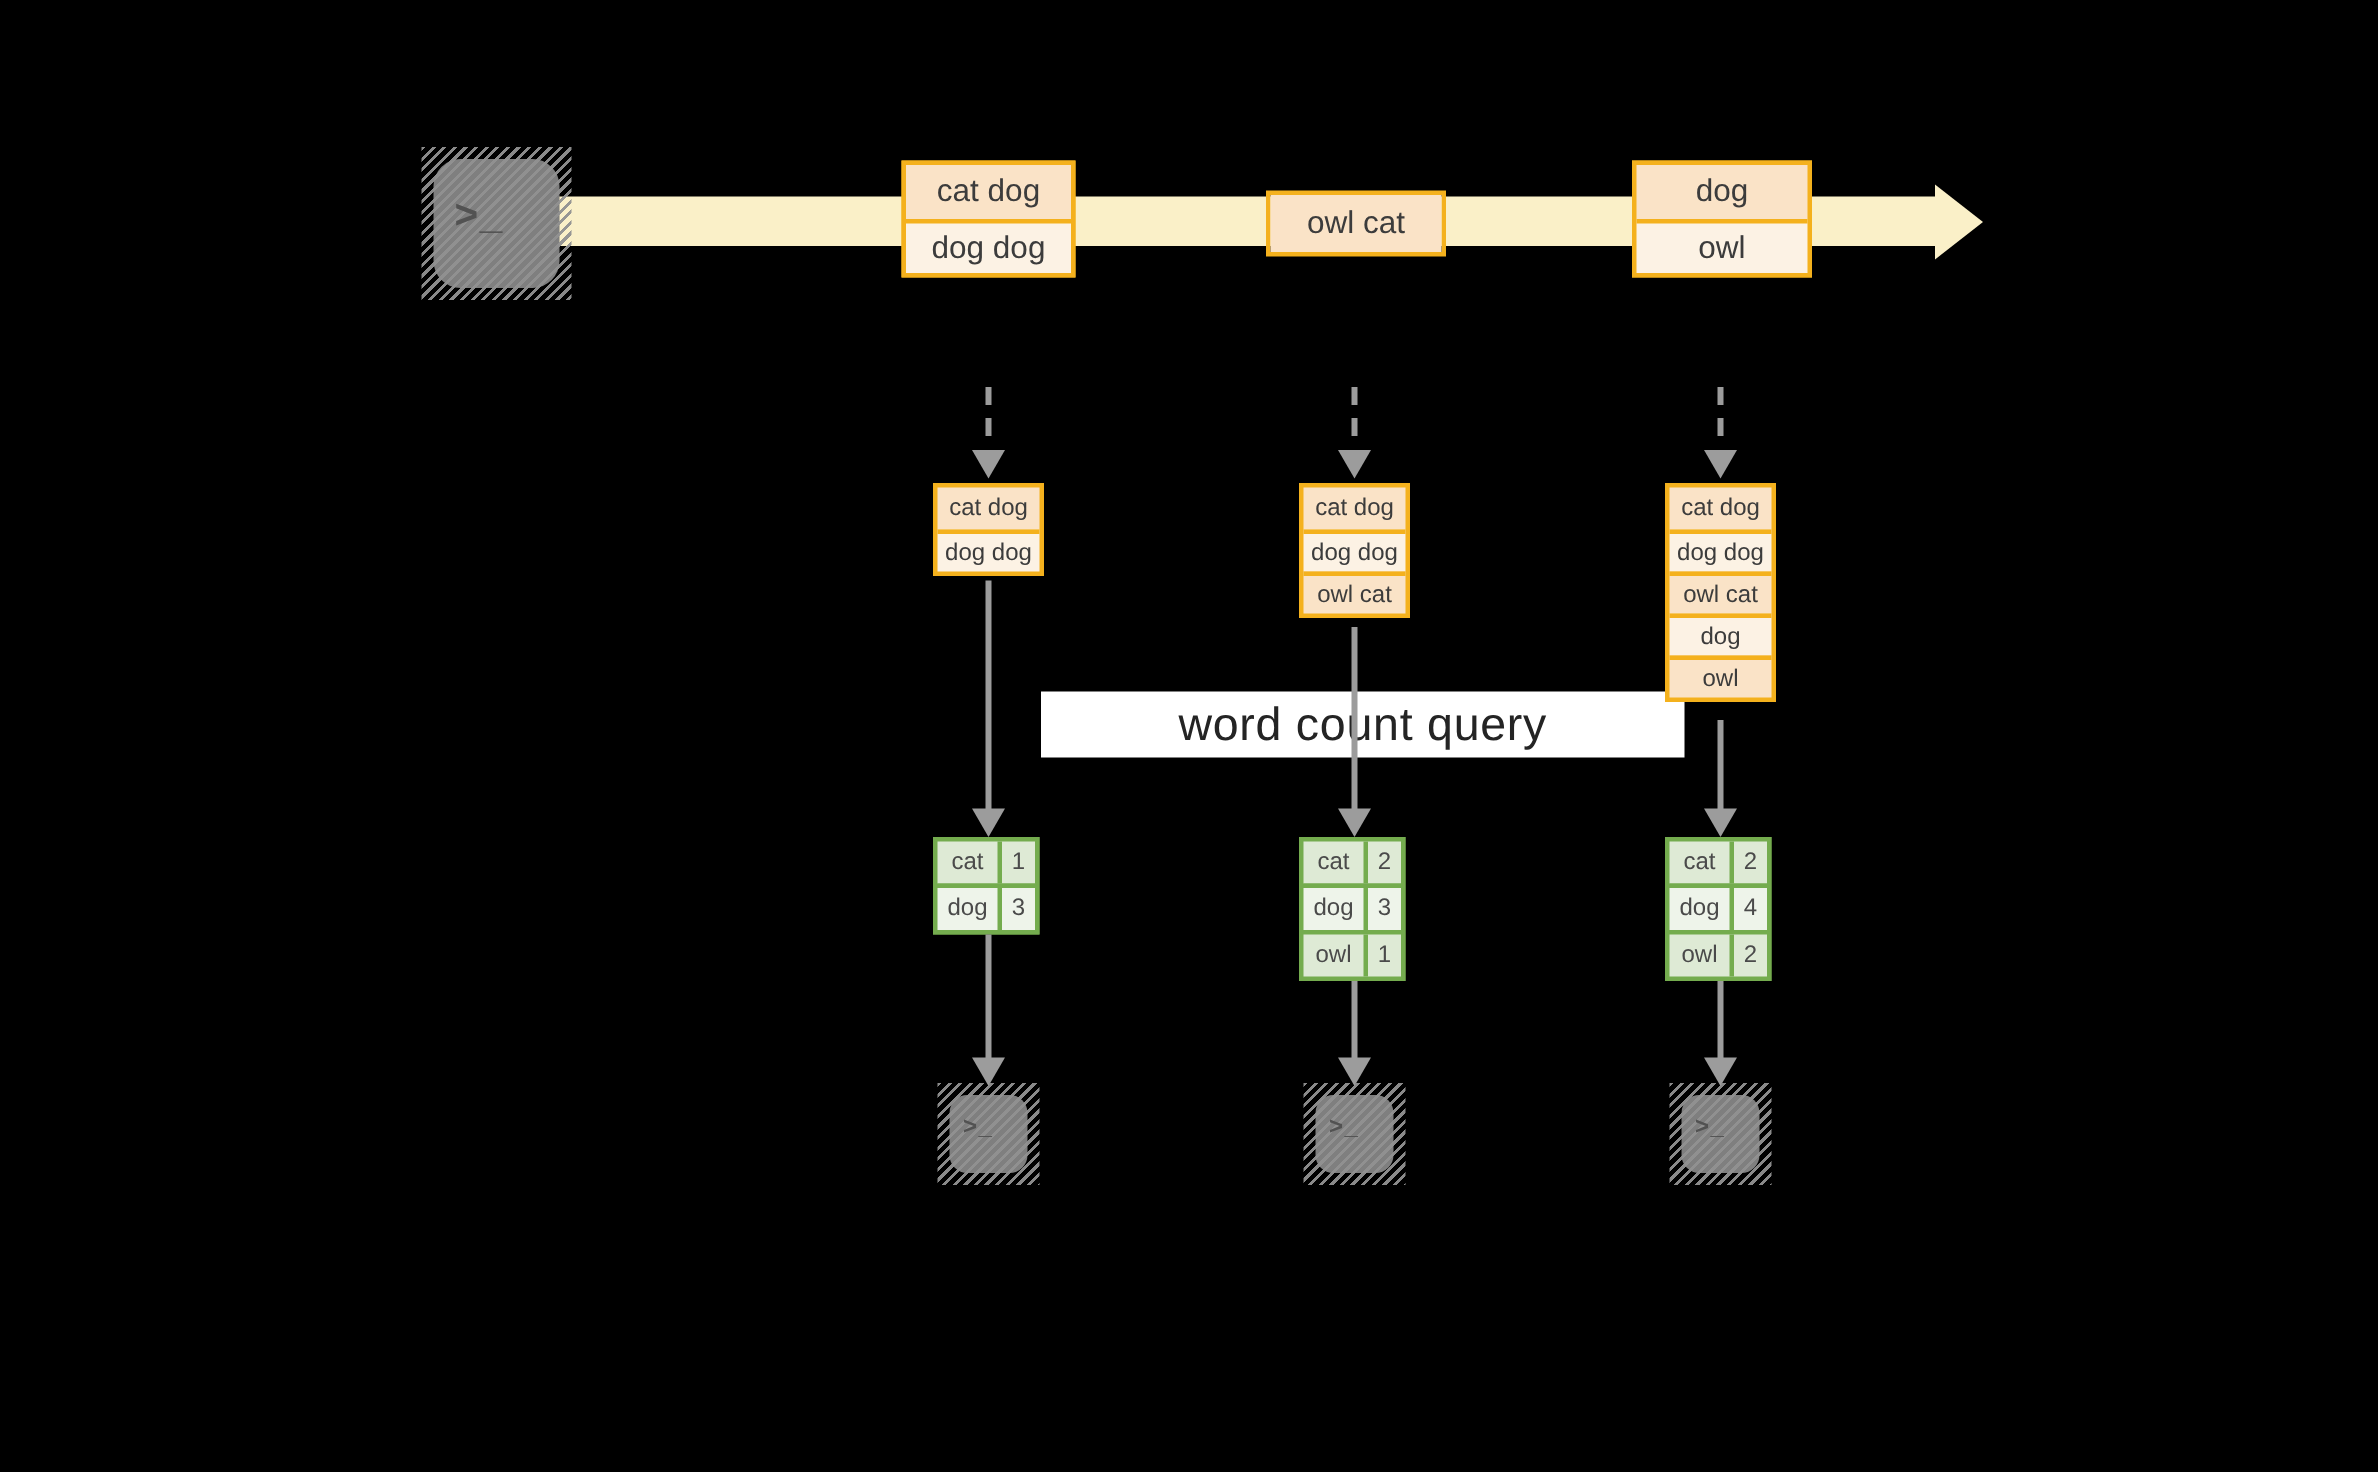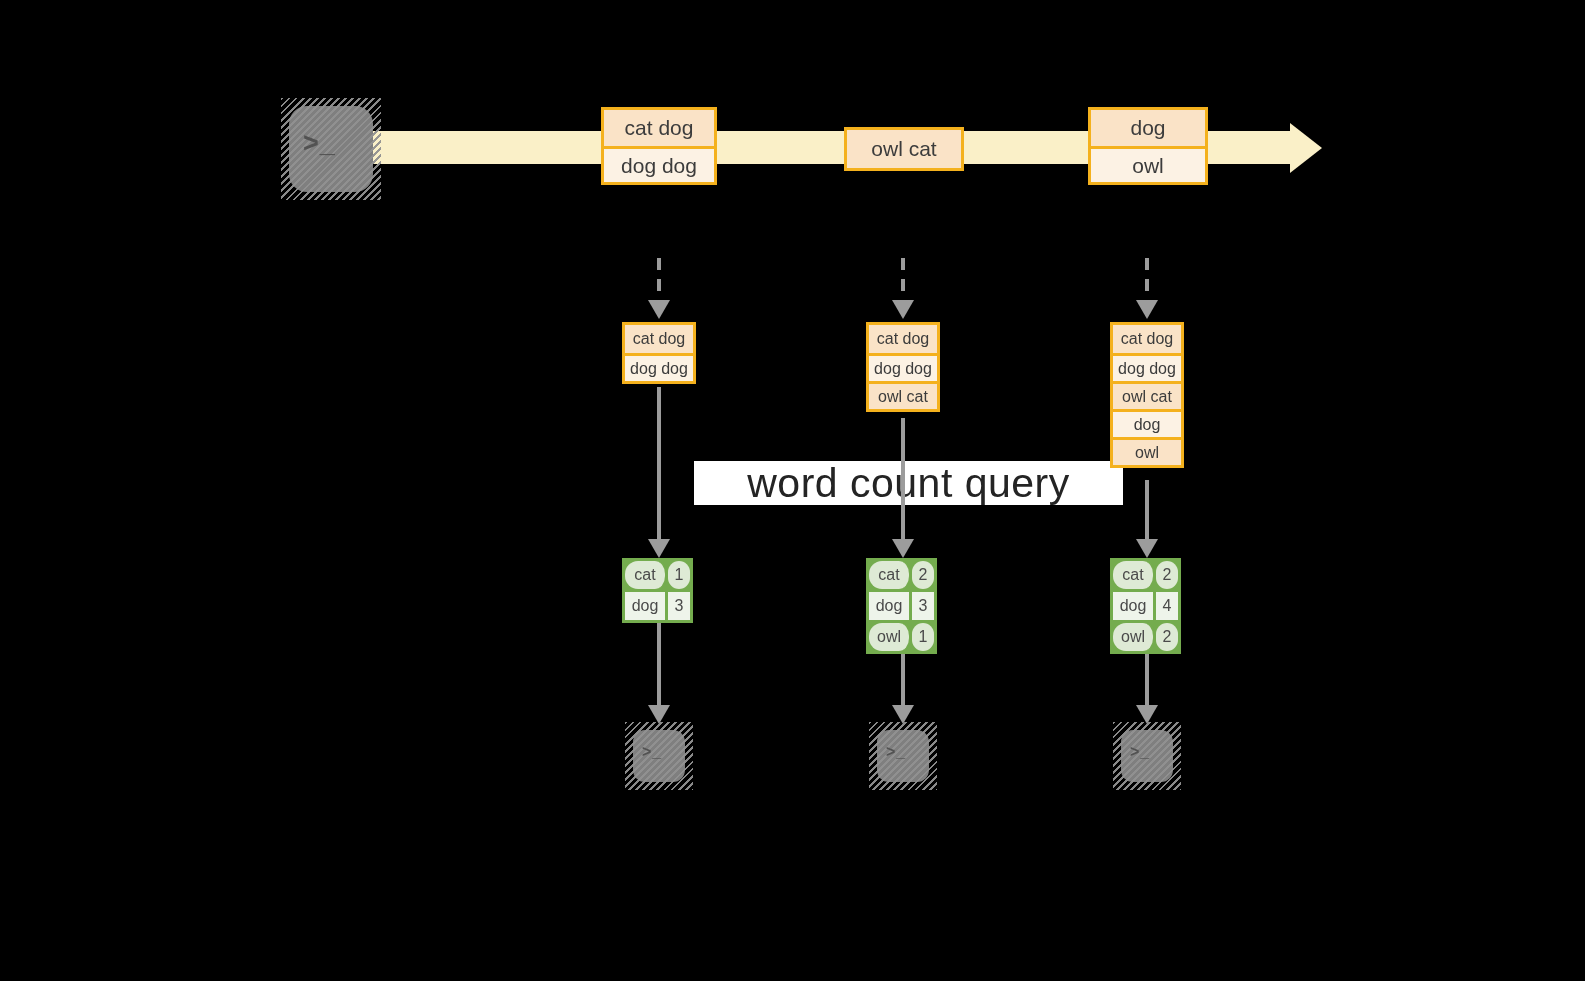--- a/index.html
+++ b/index.html
@@ -56,36 +56,36 @@
   .obox.big .orow{height:36px;font-size:21px;}
   .obox.stack{width:74px;}
   .obox.stack .orow{height:28px;font-size:16px;}
   
   .gtable{position:absolute;border:3px solid var(--green-border);display:flex;flex-direction:column;z-index:2;background:var(--green-border);}
   .grow{display:flex;border-top:3px solid var(--green-border);}
   .grow:first-child{border-top:none;}
   .grow .cell{height:28px;display:flex;align-items:center;justify-content:center;font-size:16px;color:#4A4A4A;}
   .grow .word{width:43px;border-right:3px solid var(--green-border);}
   .grow .num{width:22px;}
-  .grow.a .cell{background:var(--green-row-a);border-radius:13px;}
+  .grow.a .cell{background:var(--green-row-a);}
   .grow.b .cell{background:var(--green-row-b);}
   
   .vline{position:absolute;width:4px;background:var(--arrow-gray);z-index:3;}
   .vline.dashed{background:repeating-linear-gradient(to bottom,var(--arrow-gray) 0 12px,transparent 12px 21px);}
   .vhead{
     position:absolute;width:0;height:0;z-index:3;
     border-left:11px solid transparent;border-right:11px solid transparent;
     border-top:19px solid var(--arrow-gray);
   }
   
   .query-band{
     position:absolute;left:694px;top:461px;width:429px;height:44px;
     background:#FFFFFF;color:#242424;z-index:1;
     display:flex;align-items:center;justify-content:center;
-    font-size:41px;font-weight:400;letter-spacing:.5px;white-space:nowrap;
+    font-size:31px;font-weight:400;letter-spacing:.5px;white-space:nowrap;
   }
 </style>
 </head>
 <body>
 
 <div class="canvas">
 
   <div class="term lg" style="left:289px;top:106px;">
     <span class="glyph">&gt;_</span>
   </div>

